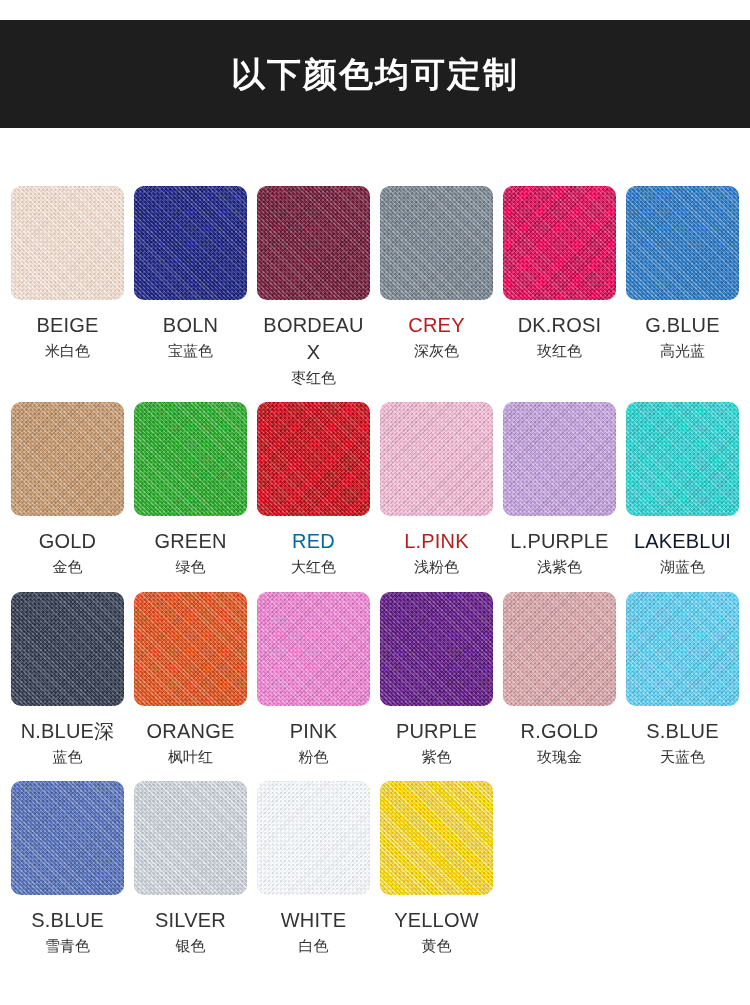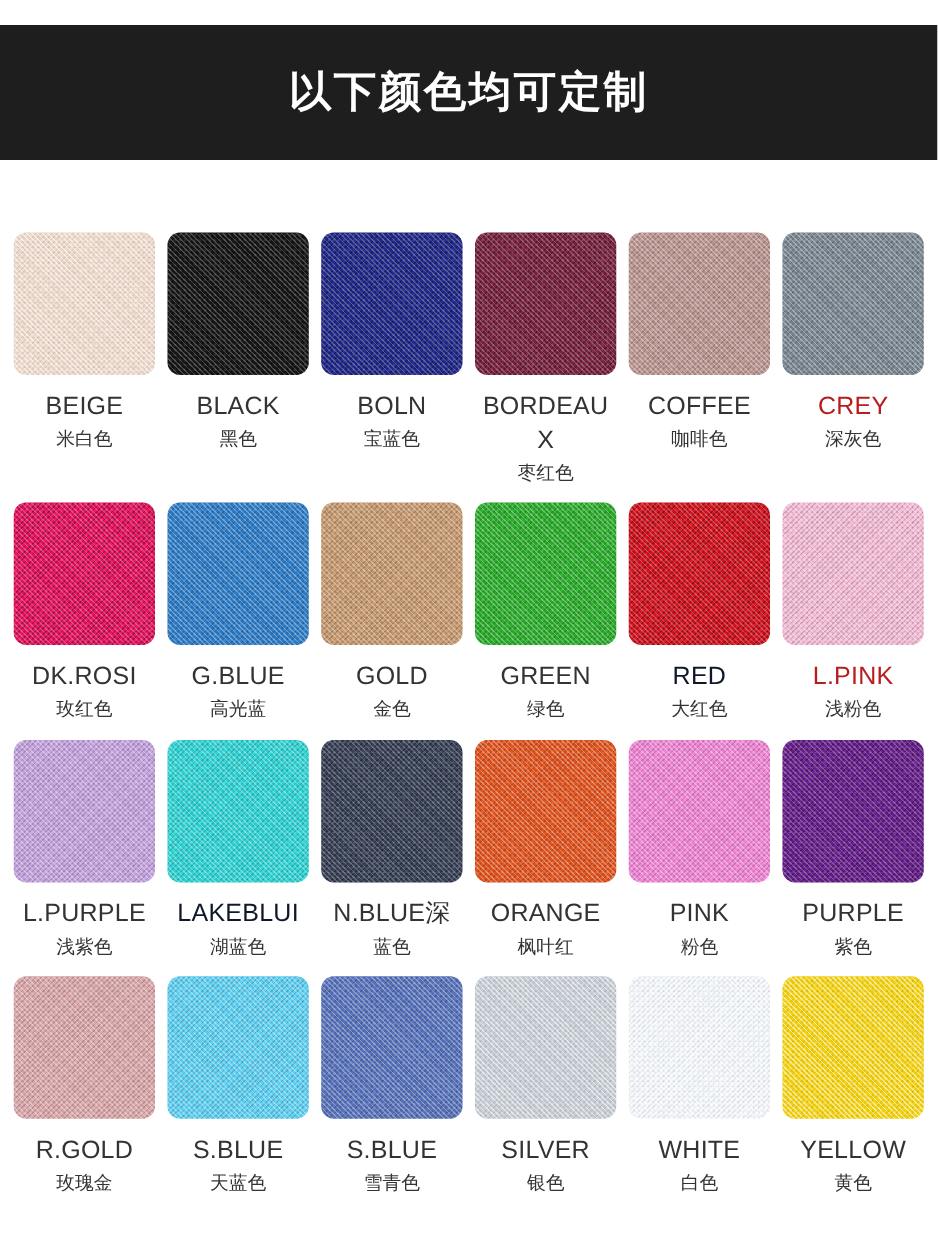--- a/index.html
+++ b/index.html
@@ -118,40 +118,30 @@
     <div class="banner-title" style="color: rgb(255, 255, 255);">以下颜色均可定制</div>
   </div>
 
   <div class="grid" id="swatch-grid">
       <div class="cell">
         <div class="swatch light" style="background-color: rgb(239, 218, 203);"></div>
         <div class="label-en" style="color: rgb(51, 51, 51);">BEIGE</div>
         <div class="label-cn" style="color: rgb(51, 51, 51);">米白色</div>
       </div>
       <div class="cell">
-        <div class="swatch dark" style="background-color: rgb(22, 22, 22);"></div>
-        <div class="label-en" style="color: rgb(51, 51, 51);">BLACK</div>
-        <div class="label-cn" style="color: rgb(51, 51, 51);">黑色</div>
-      </div>
-      <div class="cell">
         <div class="swatch dark" style="background-color: rgb(34, 42, 142);"></div>
         <div class="label-en" style="color: rgb(51, 51, 51);">BOLN</div>
         <div class="label-cn" style="color: rgb(51, 51, 51);">宝蓝色</div>
       </div>
       <div class="cell">
         <div class="swatch dark" style="background-color: rgb(124, 35, 66);"></div>
         <div class="label-en" style="color: rgb(51, 51, 51);">BORDEAUX</div>
         <div class="label-cn" style="color: rgb(51, 51, 51);">枣红色</div>
       </div>
       <div class="cell">
-        <div class="swatch" style="background-color: rgb(188, 150, 145);"></div>
-        <div class="label-en" style="color: rgb(51, 51, 51);">COFFEE</div>
-        <div class="label-cn" style="color: rgb(51, 51, 51);">咖啡色</div>
-      </div>
-      <div class="cell">
         <div class="swatch" style="background-color: rgb(123, 135, 146);"></div>
         <div class="label-en" style="color: #b91c1c;">CREY</div>
         <div class="label-cn" style="color: rgb(51, 51, 51);">深灰色</div>
       </div>
       <div class="cell">
         <div class="swatch dark" style="background-color: rgb(234, 18, 96);"></div>
         <div class="label-en" style="color: rgb(51, 51, 51);">DK.ROSI</div>
         <div class="label-cn" style="color: rgb(51, 51, 51);">玫红色</div>
       </div>
       <div class="cell">
@@ -164,21 +154,21 @@
         <div class="label-en" style="color: rgb(51, 51, 51);">GOLD</div>
         <div class="label-cn" style="color: rgb(51, 51, 51);">金色</div>
       </div>
       <div class="cell">
         <div class="swatch" style="background-color: rgb(42, 173, 42);"></div>
         <div class="label-en" style="color: rgb(51, 51, 51);">GREEN</div>
         <div class="label-cn" style="color: rgb(51, 51, 51);">绿色</div>
       </div>
       <div class="cell">
         <div class="swatch dark" style="background-color: rgb(216, 19, 31);"></div>
-        <div class="label-en" style="color: #0f172a; margin-top: 12px;">RED</div>
+        <div class="label-en" style="color: #0369a1; margin-top: 12px;">RED</div>
         <div class="label-cn" style="color: rgb(51, 51, 51);">大红色</div>
       </div>
       <div class="cell">
         <div class="swatch" style="background-color: rgb(245, 188, 215);"></div>
         <div class="label-en" style="color: #b91c1c;">L.PINK</div>
         <div class="label-cn" style="color: rgb(51, 51, 51);">浅粉色</div>
       </div>
       <div class="cell">
         <div class="swatch" style="background-color: rgb(197, 163, 224);"></div>
         <div class="label-en" style="color: rgb(51, 51, 51);">L.PURPLE</div>

